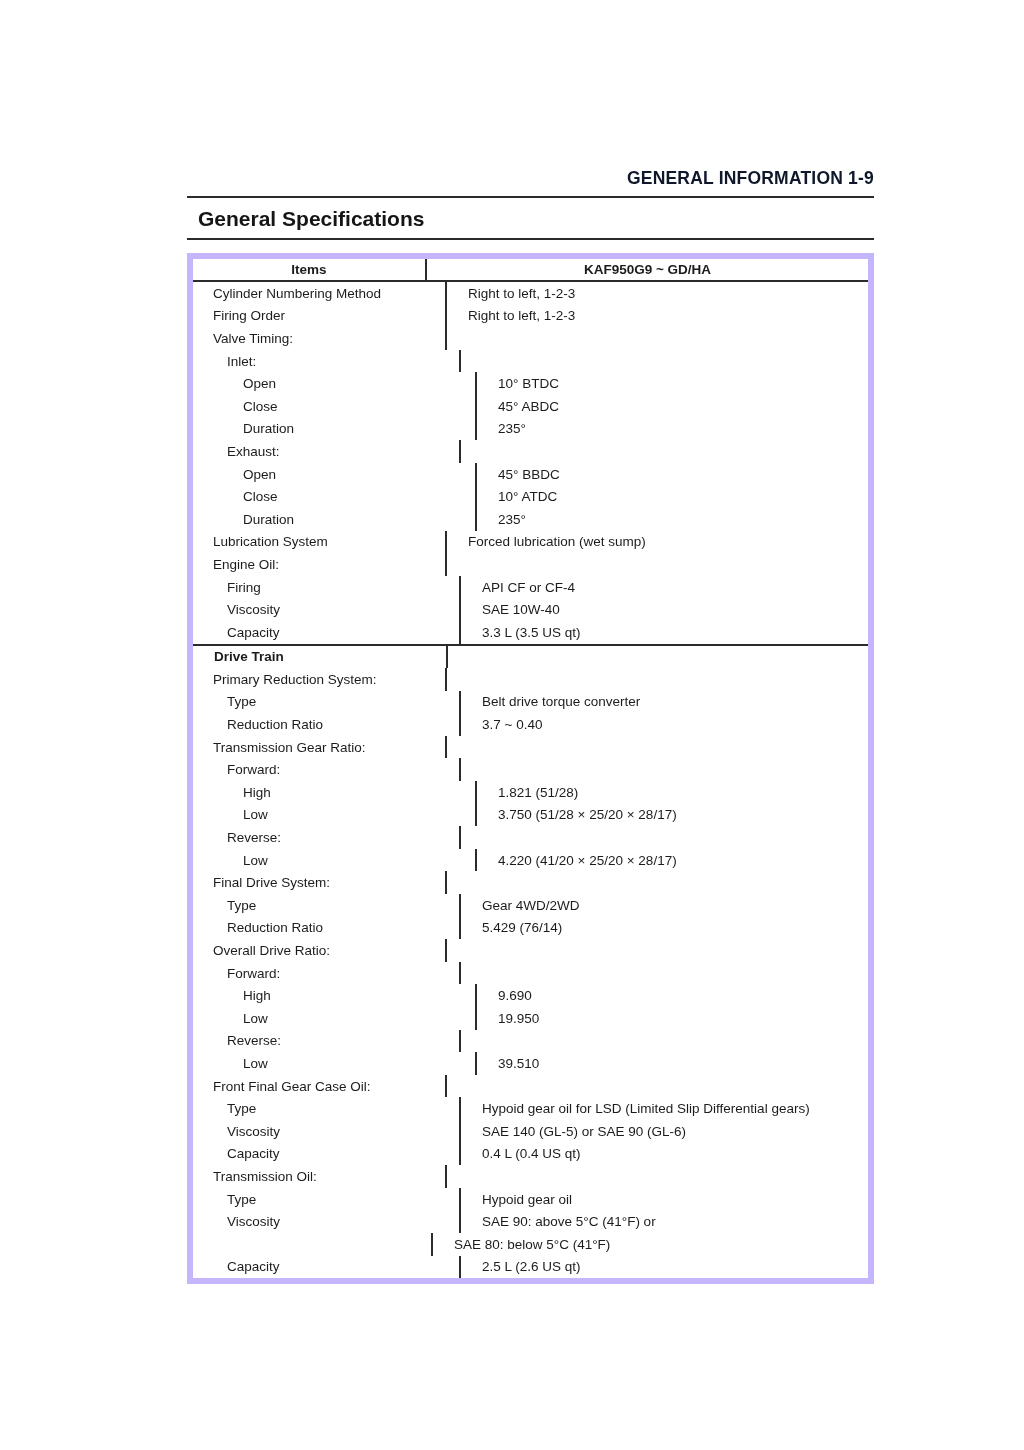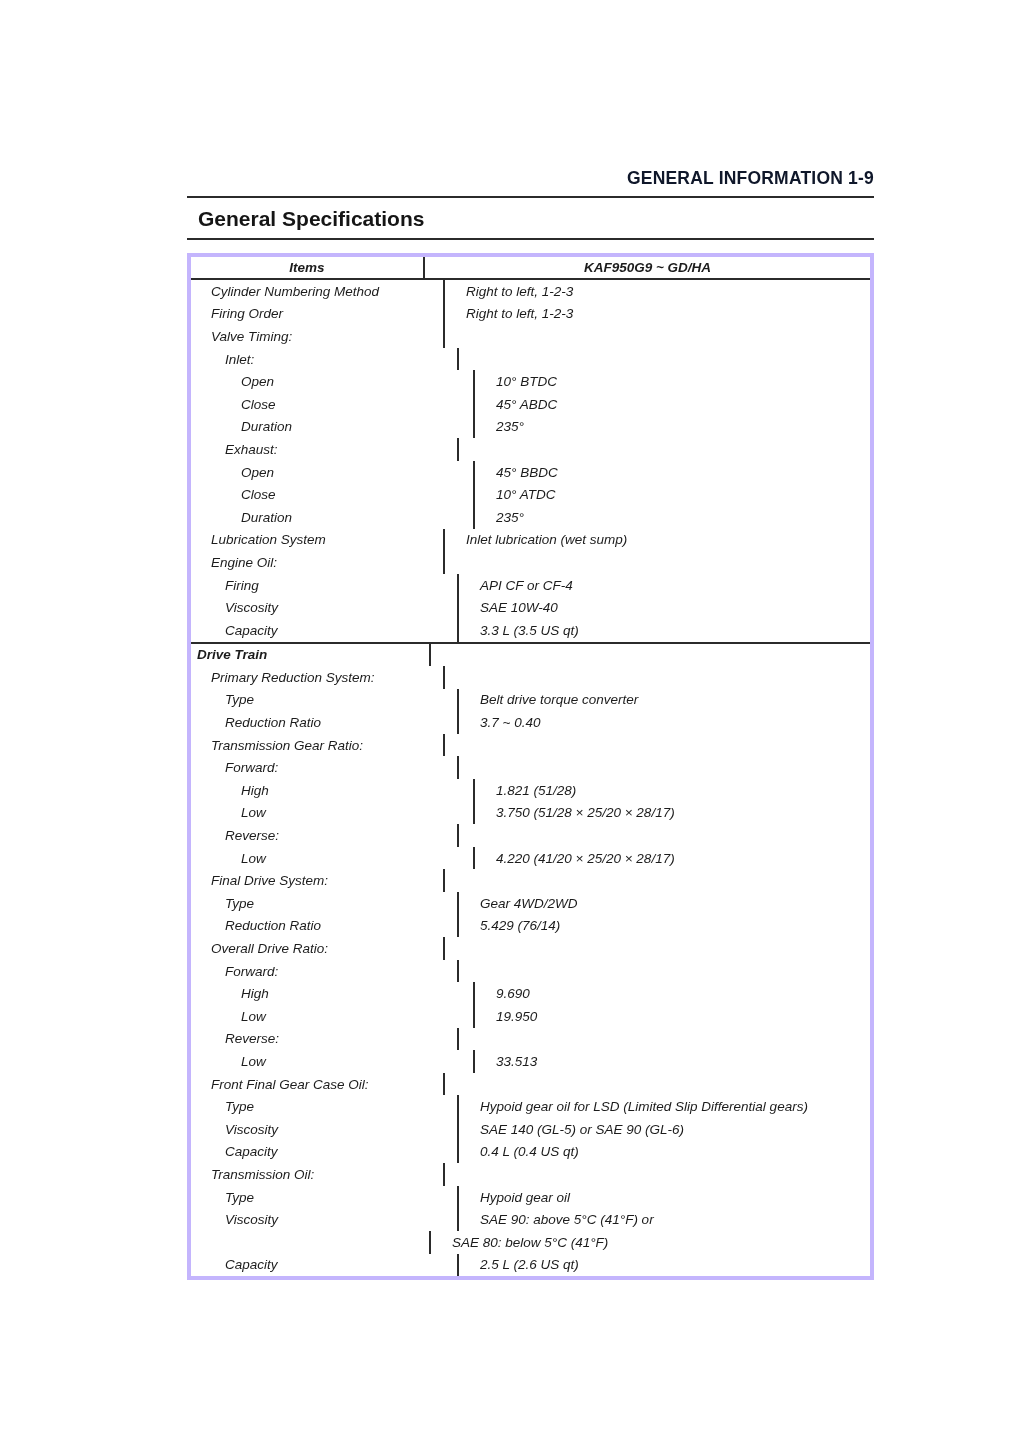--- a/index.html
+++ b/index.html
@@ -37,23 +37,22 @@
   }
   .section-title {
     font-size: 21px;
     font-weight: bold;
     text-align: left;
     margin: 9px 0 7px 11px;
     color: #151515;
   }
   .spec-table {
     margin-top: 13px;
-    border: 4px solid #c4b5fd;
+    border: 6px solid #c4b5fd;
     background: #ffffff;
-    font-style: italic;
   }
   .thead {
     display: flex;
     border-bottom: 2px solid #2b2b2b;
     font-weight: bold;
     font-size: 13.5px;
   }
   .th {
     height: 21px;
     display: flex;
@@ -81,21 +80,21 @@
     align-items: center;
     white-space: nowrap;
     overflow: hidden;
   }
   .td.col-items { justify-content: flex-start; }
   .td.col-value { justify-content: flex-start; padding-left: 21px; }
   .indent-0 { padding-left: 6px; }
   .indent-1 { padding-left: 20px; }
   .indent-2 { padding-left: 34px; }
   .indent-3 { padding-left: 50px; }
-  .bold { font-weight: bold; }
+  .bold { font-weight: bold; margin-left: 15px; }
 </style>
 </head>
 <body>
 
 <div class="page">
   <div class="content">
 
     <div class="page-header">GENERAL INFORMATION 1-9</div>
     <div class="rule"></div>
 
@@ -147,21 +146,21 @@
           <div class="tr">
             <div class="td col-items indent-3">Close</div>
             <div class="td col-value">10° ATDC</div>
           </div>
           <div class="tr">
             <div class="td col-items indent-3">Duration</div>
             <div class="td col-value">235°</div>
           </div>
           <div class="tr">
             <div class="td col-items indent-1">Lubrication System</div>
-            <div class="td col-value">Inlet lubrication (wet sump)</div>
+            <div class="td col-value">Forced lubrication (wet sump)</div>
           </div>
           <div class="tr">
             <div class="td col-items indent-1">Engine Oil:</div>
             <div class="td col-value"></div>
           </div>
           <div class="tr">
             <div class="td col-items indent-2">Firing</div>
             <div class="td col-value">API CF or CF-4</div>
           </div>
           <div class="tr">
@@ -239,21 +238,21 @@
           <div class="tr">
             <div class="td col-items indent-3">Low</div>
             <div class="td col-value">19.950</div>
           </div>
           <div class="tr">
             <div class="td col-items indent-2">Reverse:</div>
             <div class="td col-value"></div>
           </div>
           <div class="tr">
             <div class="td col-items indent-3">Low</div>
-            <div class="td col-value">33.513</div>
+            <div class="td col-value">39.510</div>
           </div>
           <div class="tr">
             <div class="td col-items indent-1">Front Final Gear Case Oil:</div>
             <div class="td col-value"></div>
           </div>
           <div class="tr">
             <div class="td col-items indent-2">Type</div>
             <div class="td col-value">Hypoid gear oil for LSD (Limited Slip Differential gears)</div>
           </div>
           <div class="tr">

